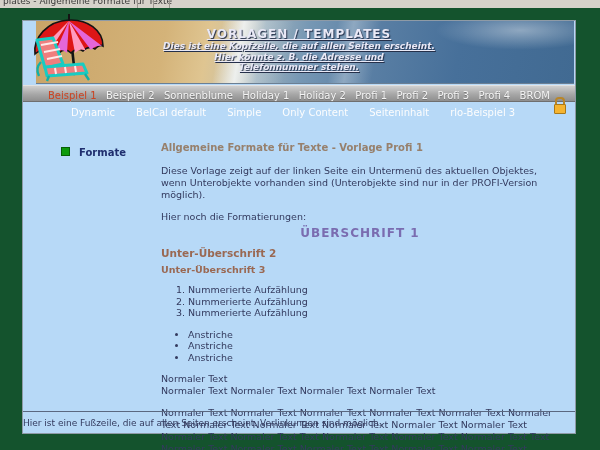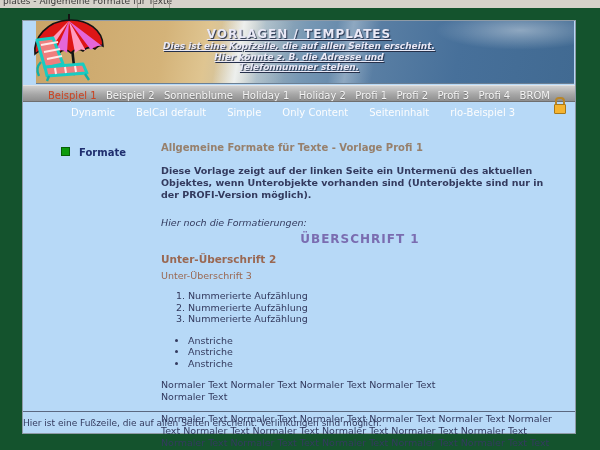--- a/index.html
+++ b/index.html
@@ -58,25 +58,25 @@
   #lock .body{width:10px;height:8px;background:#f5b42f;border:1px solid #a87818;border-radius:1px;margin:0 auto;}
 
   
   #side-item{position:absolute;left:38px;top:126px;display:flex;align-items:flex-start;cursor:pointer;}
   #side-item .bullet{width:7px;height:7px;background:#0d9a0d;border:1px solid #066006;margin-right:9px;}
   #side-item .lbl{font-size:10px;font-weight:bold;color:#1f2e6e;}
 
   
   #main{position:absolute;left:138px;top:121px;width:398px;color:#333a5e;font-size:9.5px;line-height:12px;}
   #main .c-heading{font-size:10px;font-weight:bold;color:#97806c;margin-bottom:11px;}
-  #main .c-intro{margin-bottom:16px;font-weight:bold;}
-  #main .c-label{font-style:italic;}
+  #main .c-intro{margin-bottom:10px;}
+  #main .c-label{}
   #main .c-h1{text-align:center;font-size:12px;font-weight:bold;color:#7a6cb0;letter-spacing:1px;margin:4px 0 8px;}
   #main .c-h2{font-size:10.5px;font-weight:bold;color:#9a6852;margin-bottom:5px;}
-  #main .c-h3{font-size:9.5px;font-weight:normal;color:#9a6852;margin-bottom:8px;}
+  #main .c-h3{font-size:9.5px;font-weight:bold;color:#9a6852;margin-bottom:8px;}
   #main ol,#main ul{margin:0 0 10px 0;padding-left:27px;}
   #main li{line-height:11.5px;}
   #main ul{list-style-type:disc;}
   #main .c-para{margin-bottom:10px;}
 
   
   #footer{position:absolute;left:0;right:0;top:390px;border-top:1px solid #5a6880;
           padding-top:6px;font-size:9px;color:#333a5e;}
 </style>
 </head>
@@ -163,22 +163,22 @@
         <li>Nummerierte Aufzählung</li>
         <li>Nummerierte Aufzählung</li>
         <li>Nummerierte Aufzählung</li>
       </ol>
       <ul>
         <li>Anstriche</li>
         <li>Anstriche</li>
         <li>Anstriche</li>
       </ul>
       <div class="c-para">
+        <div>Normaler Text</div>
         <div>Normaler Text Normaler Text Normaler Text Normaler Text</div>
-        <div>Normaler Text</div>
       </div>
       <div class="c-para">Normaler Text Normaler Text Normaler Text Normaler Text Normaler Text Normaler Text Normaler Text Normaler Text Normaler Text Normaler Text Normaler Text Normaler Text Normaler Text Text Normaler Text Normaler Text Normaler Text Text Normaler Text Normaler Text Normaler Text Text Normaler Text Normaler Text Normaler Text Text Normaler Text Normaler Text Normaler Text Text Normaler Text Normaler Text Normaler Text Text Normaler Text Normaler Text</div>
     </div>
 
     <div id="footer">Hier ist eine Fußzeile, die auf allen Seiten erscheint. Verlinkungen sind möglich.</div>
 
   </div>
 </div>
 
 </body></html>

